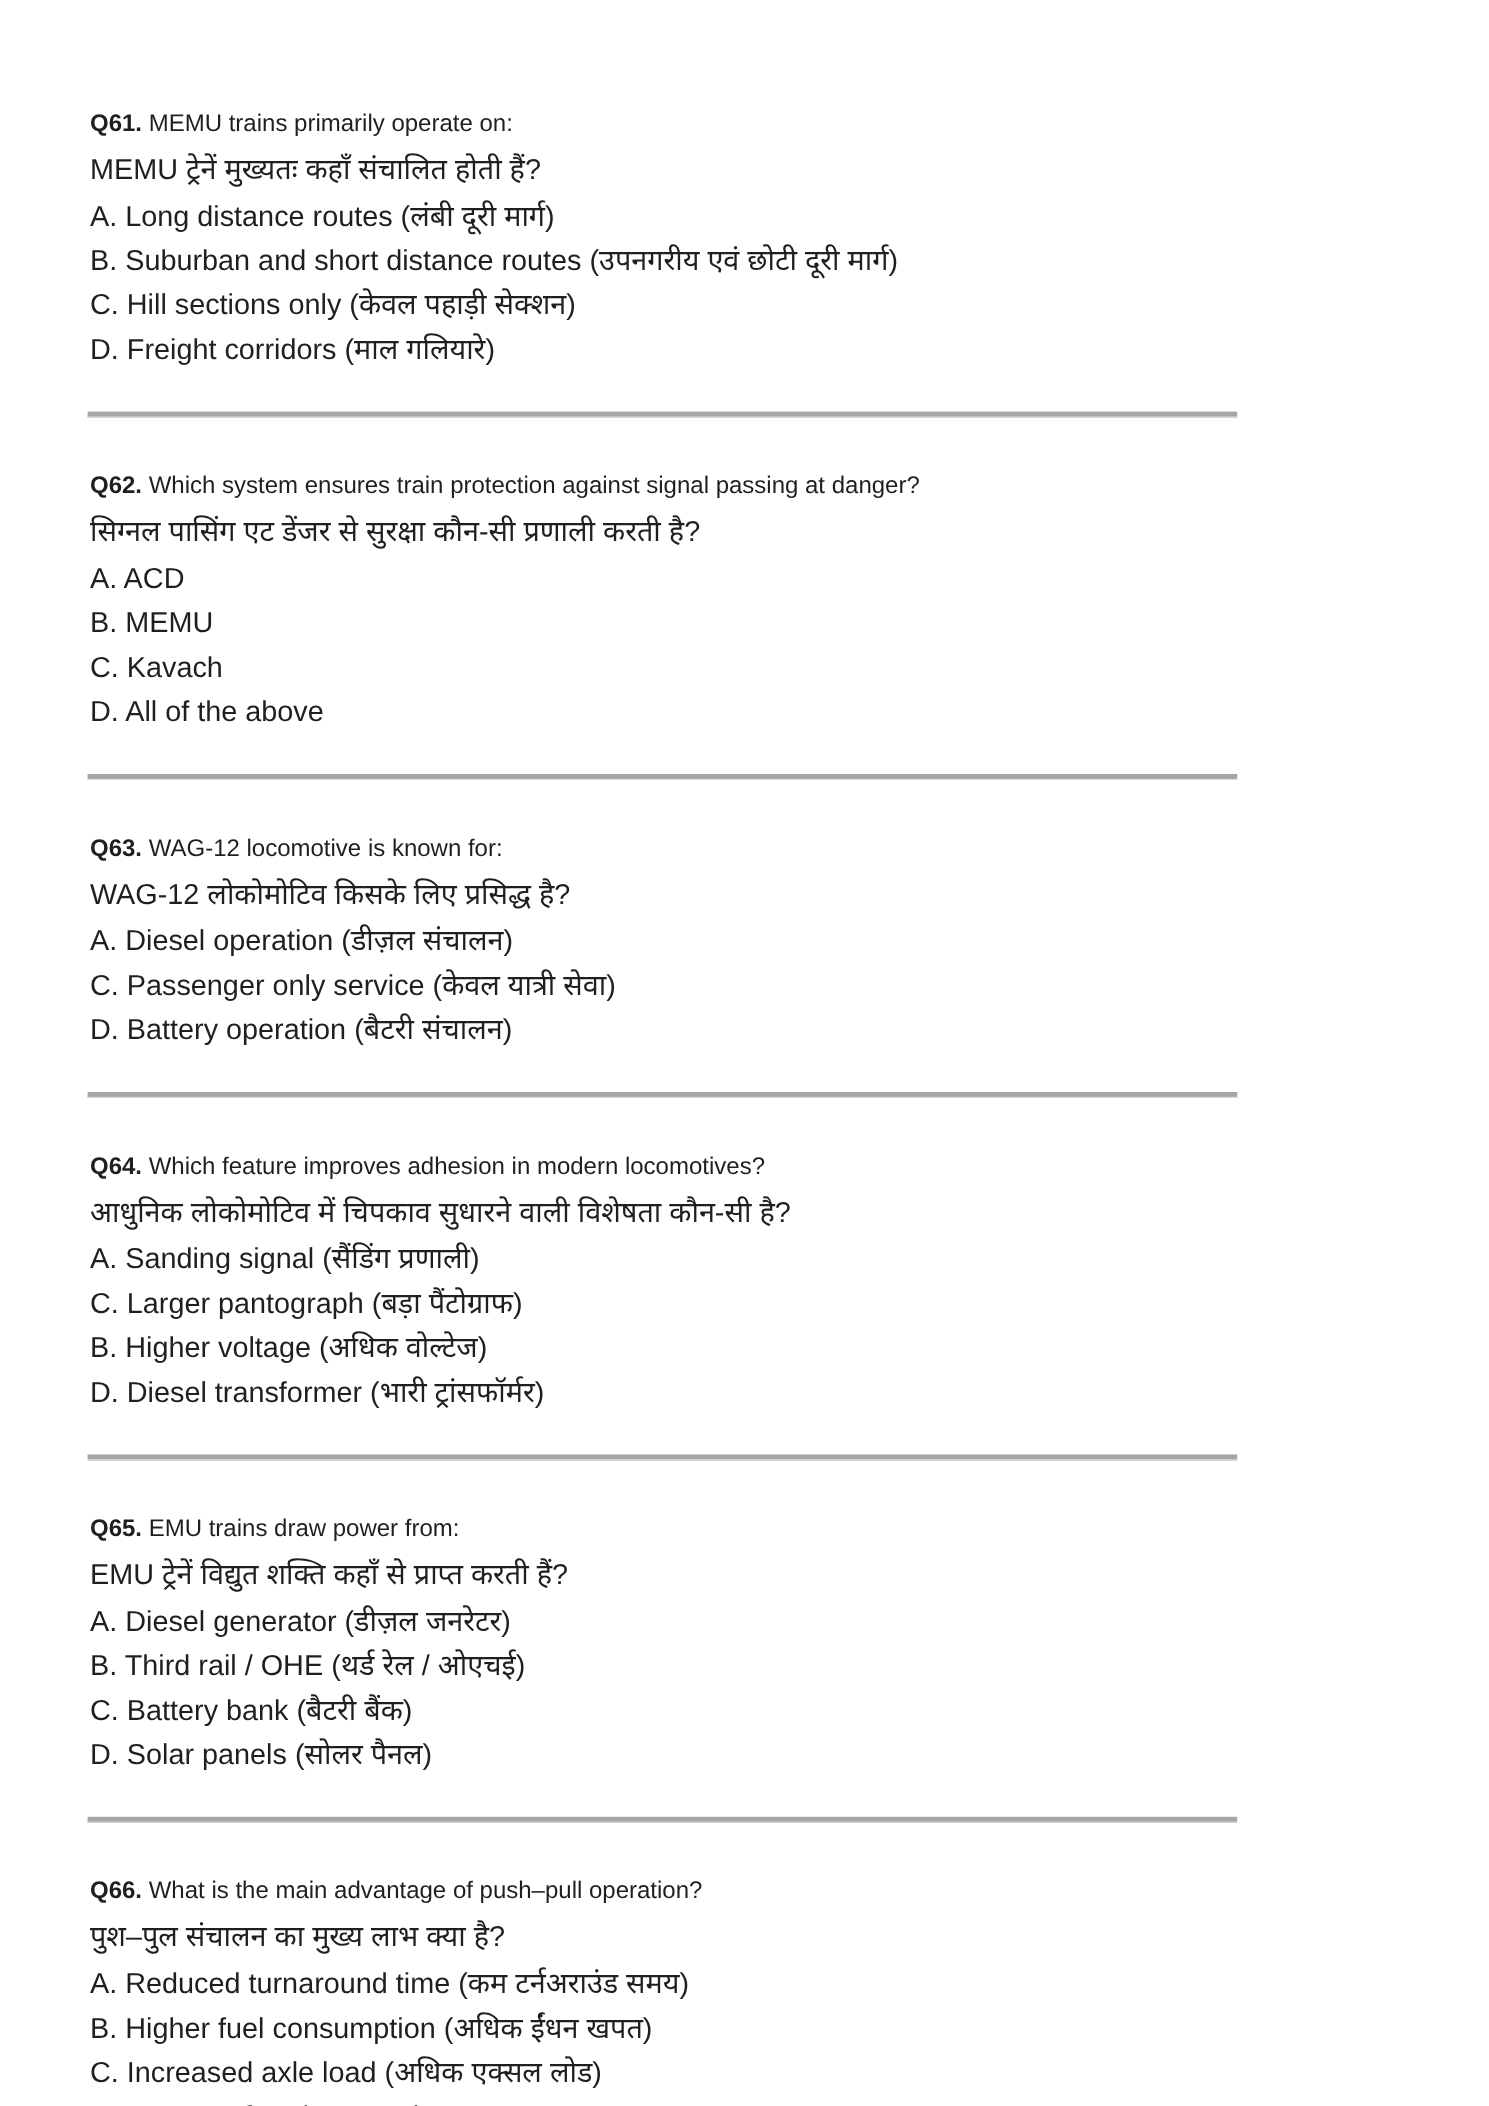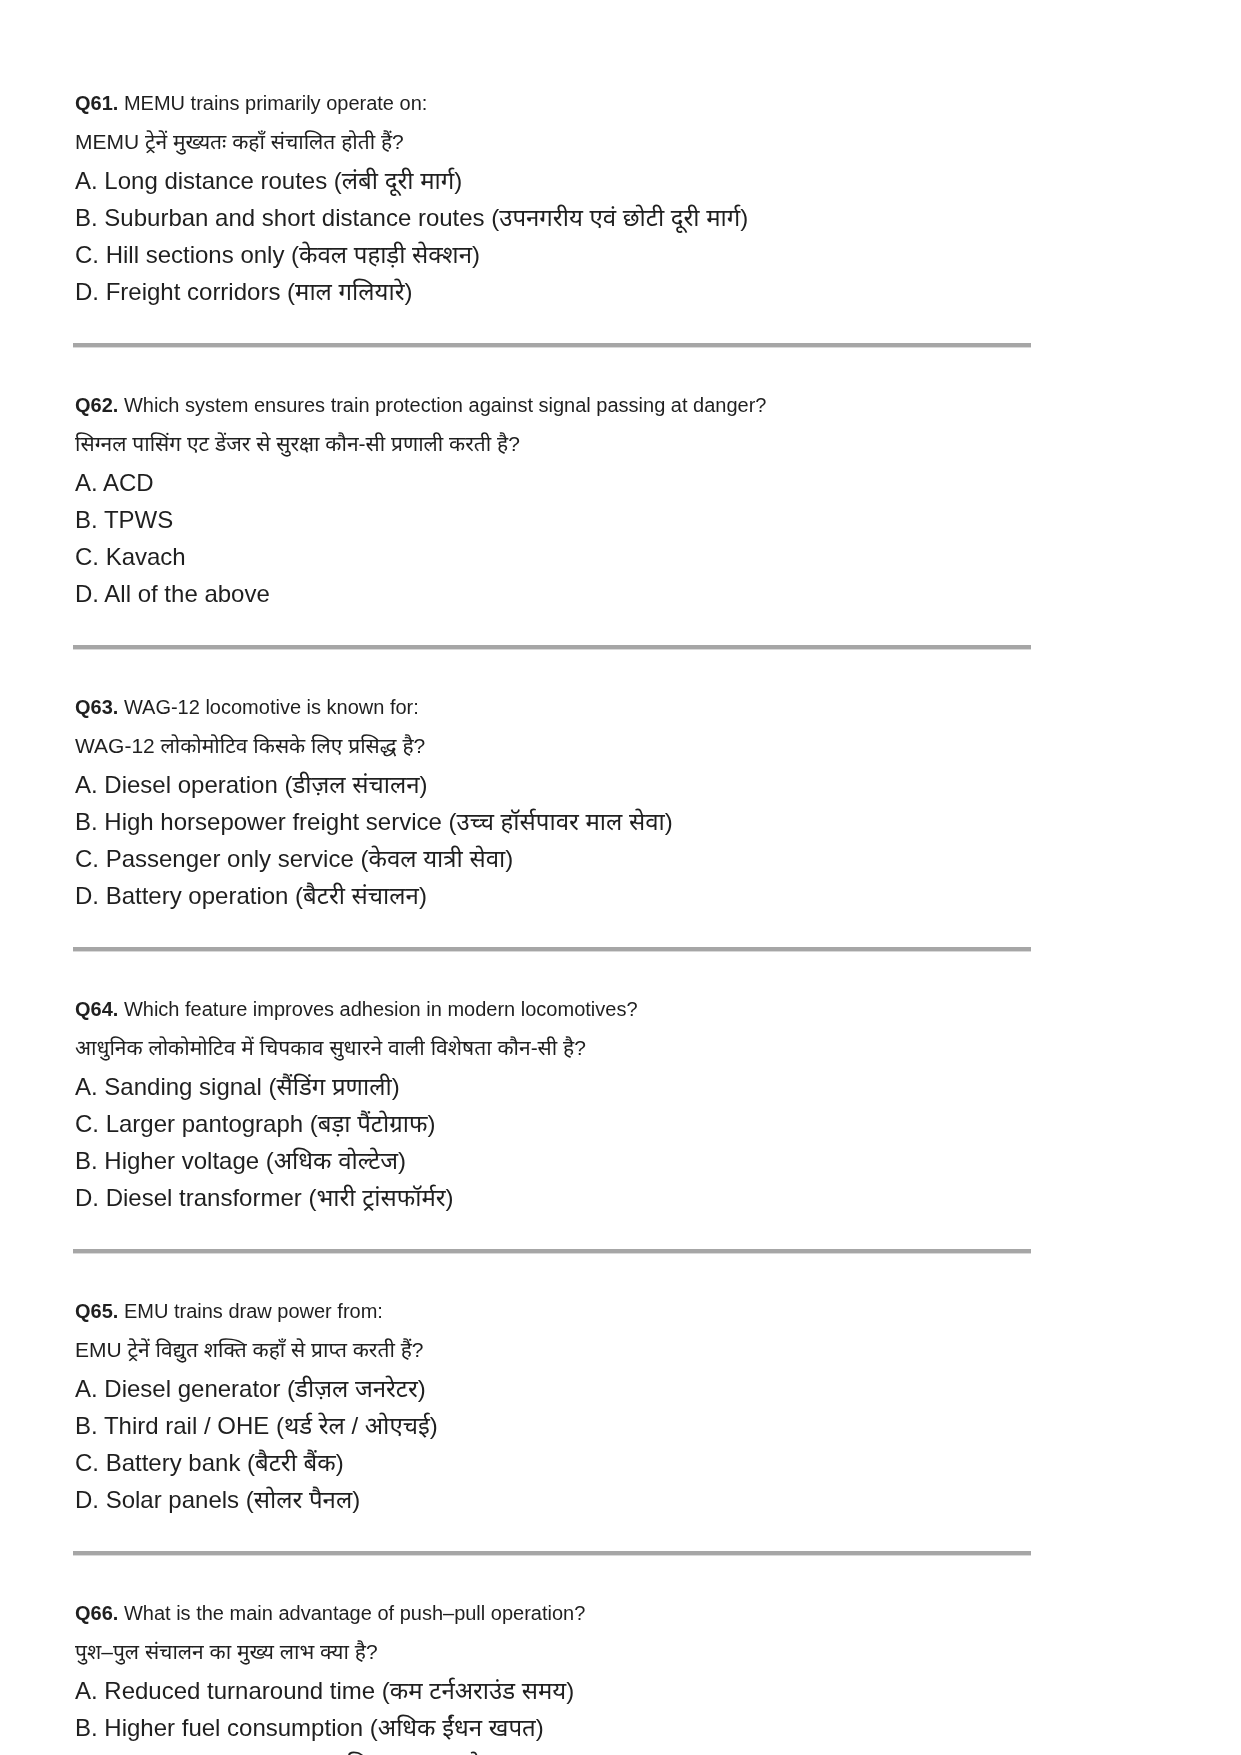--- a/index.html
+++ b/index.html
@@ -30,21 +30,21 @@
     margin: 0 0 6px 0;
     font-size: 20px;
     line-height: 31px;
     white-space: nowrap;
   }
   .q-num {
     font-weight: bold;
   }
   .q-hi {
     margin: 0 0 7px 0;
-    font-size: 21px;
+    font-size: 24px;
     line-height: 34px;
     white-space: nowrap;
   }
   .opt {
     margin: 0 0 7px 0;
     font-size: 24px;
     line-height: 30px;
     white-space: nowrap;
   }
   .divider {
@@ -67,31 +67,30 @@
     <p class="opt">B. Suburban and short distance routes (उपनगरीय एवं छोटी दूरी मार्ग)</p>
     <p class="opt">C. Hill sections only (केवल पहाड़ी सेक्शन)</p>
     <p class="opt">D. Freight corridors (माल गलियारे)</p>
     <div class="divider"></div>
   </section>
 
   <section class="question-block">
     <p class="q-line"><span class="q-num">Q62.</span> <span class="q-en">Which system ensures train protection against signal passing at danger?</span></p>
     <p class="q-hi">सिग्नल पासिंग एट डेंजर से सुरक्षा कौन-सी प्रणाली करती है?</p>
     <p class="opt">A. ACD</p>
-    <p class="opt">B. TPWS</p>
+    <p class="opt">B. MEMU</p>
     <p class="opt">C. Kavach</p>
     <p class="opt">D. All of the above</p>
     <div class="divider"></div>
   </section>
 
   <section class="question-block">
     <p class="q-line"><span class="q-num">Q63.</span> <span class="q-en">WAG-12 locomotive is known for:</span></p>
     <p class="q-hi">WAG-12 लोकोमोटिव किसके लिए प्रसिद्ध है?</p>
     <p class="opt">A. Diesel operation (डीज़ल संचालन)</p>
-    <p class="opt">B. High horsepower freight service (उच्च हॉर्सपावर माल सेवा)</p>
     <p class="opt">C. Passenger only service (केवल यात्री सेवा)</p>
     <p class="opt">D. Battery operation (बैटरी संचालन)</p>
     <div class="divider"></div>
   </section>
 
   <section class="question-block">
     <p class="q-line"><span class="q-num">Q64.</span> <span class="q-en">Which feature improves adhesion in modern locomotives?</span></p>
     <p class="q-hi">आधुनिक लोकोमोटिव में चिपकाव सुधारने वाली विशेषता कौन-सी है?</p>
     <p class="opt">A. Sanding signal (सैंडिंग प्रणाली)</p>
     <p class="opt">C. Larger pantograph (बड़ा पैंटोग्राफ)</p>

